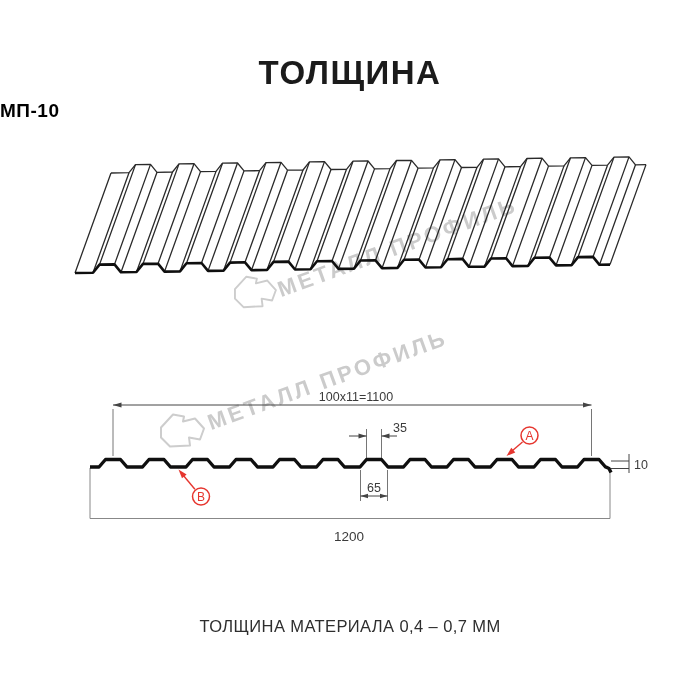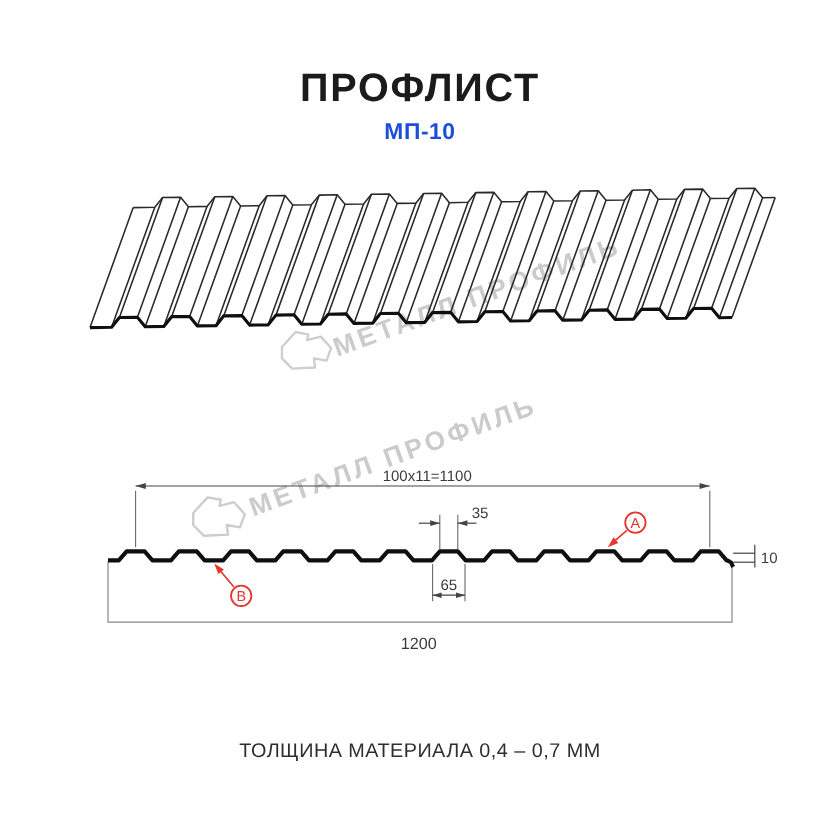--- a/index.html
+++ b/index.html
@@ -1,21 +1,21 @@
 <!DOCTYPE html>
 <html><head>
 <meta charset="utf-8">
 <style>
   html,body{margin:0;padding:0;background:#fff;}
   .page{position:relative;width:700px;height:700px;background:#fff;overflow:hidden;
         font-family:"Liberation Sans",sans-serif;}
   .title{position:absolute;top:56px;left:0;width:700px;text-align:center;
          font-size:33px;line-height:34px;font-weight:bold;letter-spacing:1.5px;color:#1b1b1b;margin:0;}
-  .subtitle{position:absolute;top:100px;left:0;width:700px;text-align:center;
-         font-size:19px;font-weight:bold;letter-spacing:0.5px;color:#1d4ed8;}
+  .subtitle{position:absolute;top:100px;left:0;width:700px;
+         font-size:19px;font-weight:bold;letter-spacing:0.5px;color:#000000;}
   .footer-note{position:absolute;top:617px;left:0;width:700px;text-align:center;
          font-size:16.5px;font-weight:normal;letter-spacing:0.4px;color:#2e2e2e;}
   .wm-logo{position:absolute;}
   .wm-text{position:absolute;display:inline-block;white-space:nowrap;line-height:26px;
          font-size:22px;font-weight:bold;letter-spacing:3px;color:#cbcbcb;
          transform:rotate(-20deg);transform-origin:0 100%;}
   #wm1-logo{left:227px;top:271px;width:54px;height:40px;}
   #wm1-text{left:283px;top:277px;}
   #wm2-logo{left:154px;top:407px;width:54px;height:45px;}
   #wm2-text{left:213px;top:410px;}
@@ -30,21 +30,21 @@
   .arrow{fill:#444;stroke:none;}
   .dimtext{fill:#3b3b3b;font-size:12.5px;font-family:"Liberation Sans",sans-serif;}
   .dimtext.big{font-size:13.5px;}
   .logo-path{stroke:#cdcdcd;stroke-width:2;fill:none;stroke-linejoin:round;}
 </style>
 </head>
 <body>
 
 <div class="page">
 
-  <h1 class="title">ПРОФЛИСТ</h1>
+  <h1 class="title">ТОЛЩИНА</h1>
   <div class="subtitle">МП-10</div>
 
   <svg id="wm1-logo" class="wm-logo" viewBox="0 0 54 42">
     <path class="logo-path" d="M 7 19 L 19 6 L 30 8 L 29 13 L 41 10 L 50 20 L 46 31 L 35 29 L 36 37 L 16 38 L 7 29 Z"></path>
   </svg>
   <span id="wm1-text" class="wm-text" style="color: rgb(203, 203, 203);">МЕТАЛЛ ПРОФИЛЬ</span>
 
   <svg id="wm2-logo" class="wm-logo" viewBox="0 0 54 42">
     <path class="logo-path" d="M 7 19 L 19 6 L 30 8 L 29 13 L 41 10 L 50 20 L 46 31 L 35 29 L 36 37 L 16 38 L 7 29 Z"></path>
   </svg>

